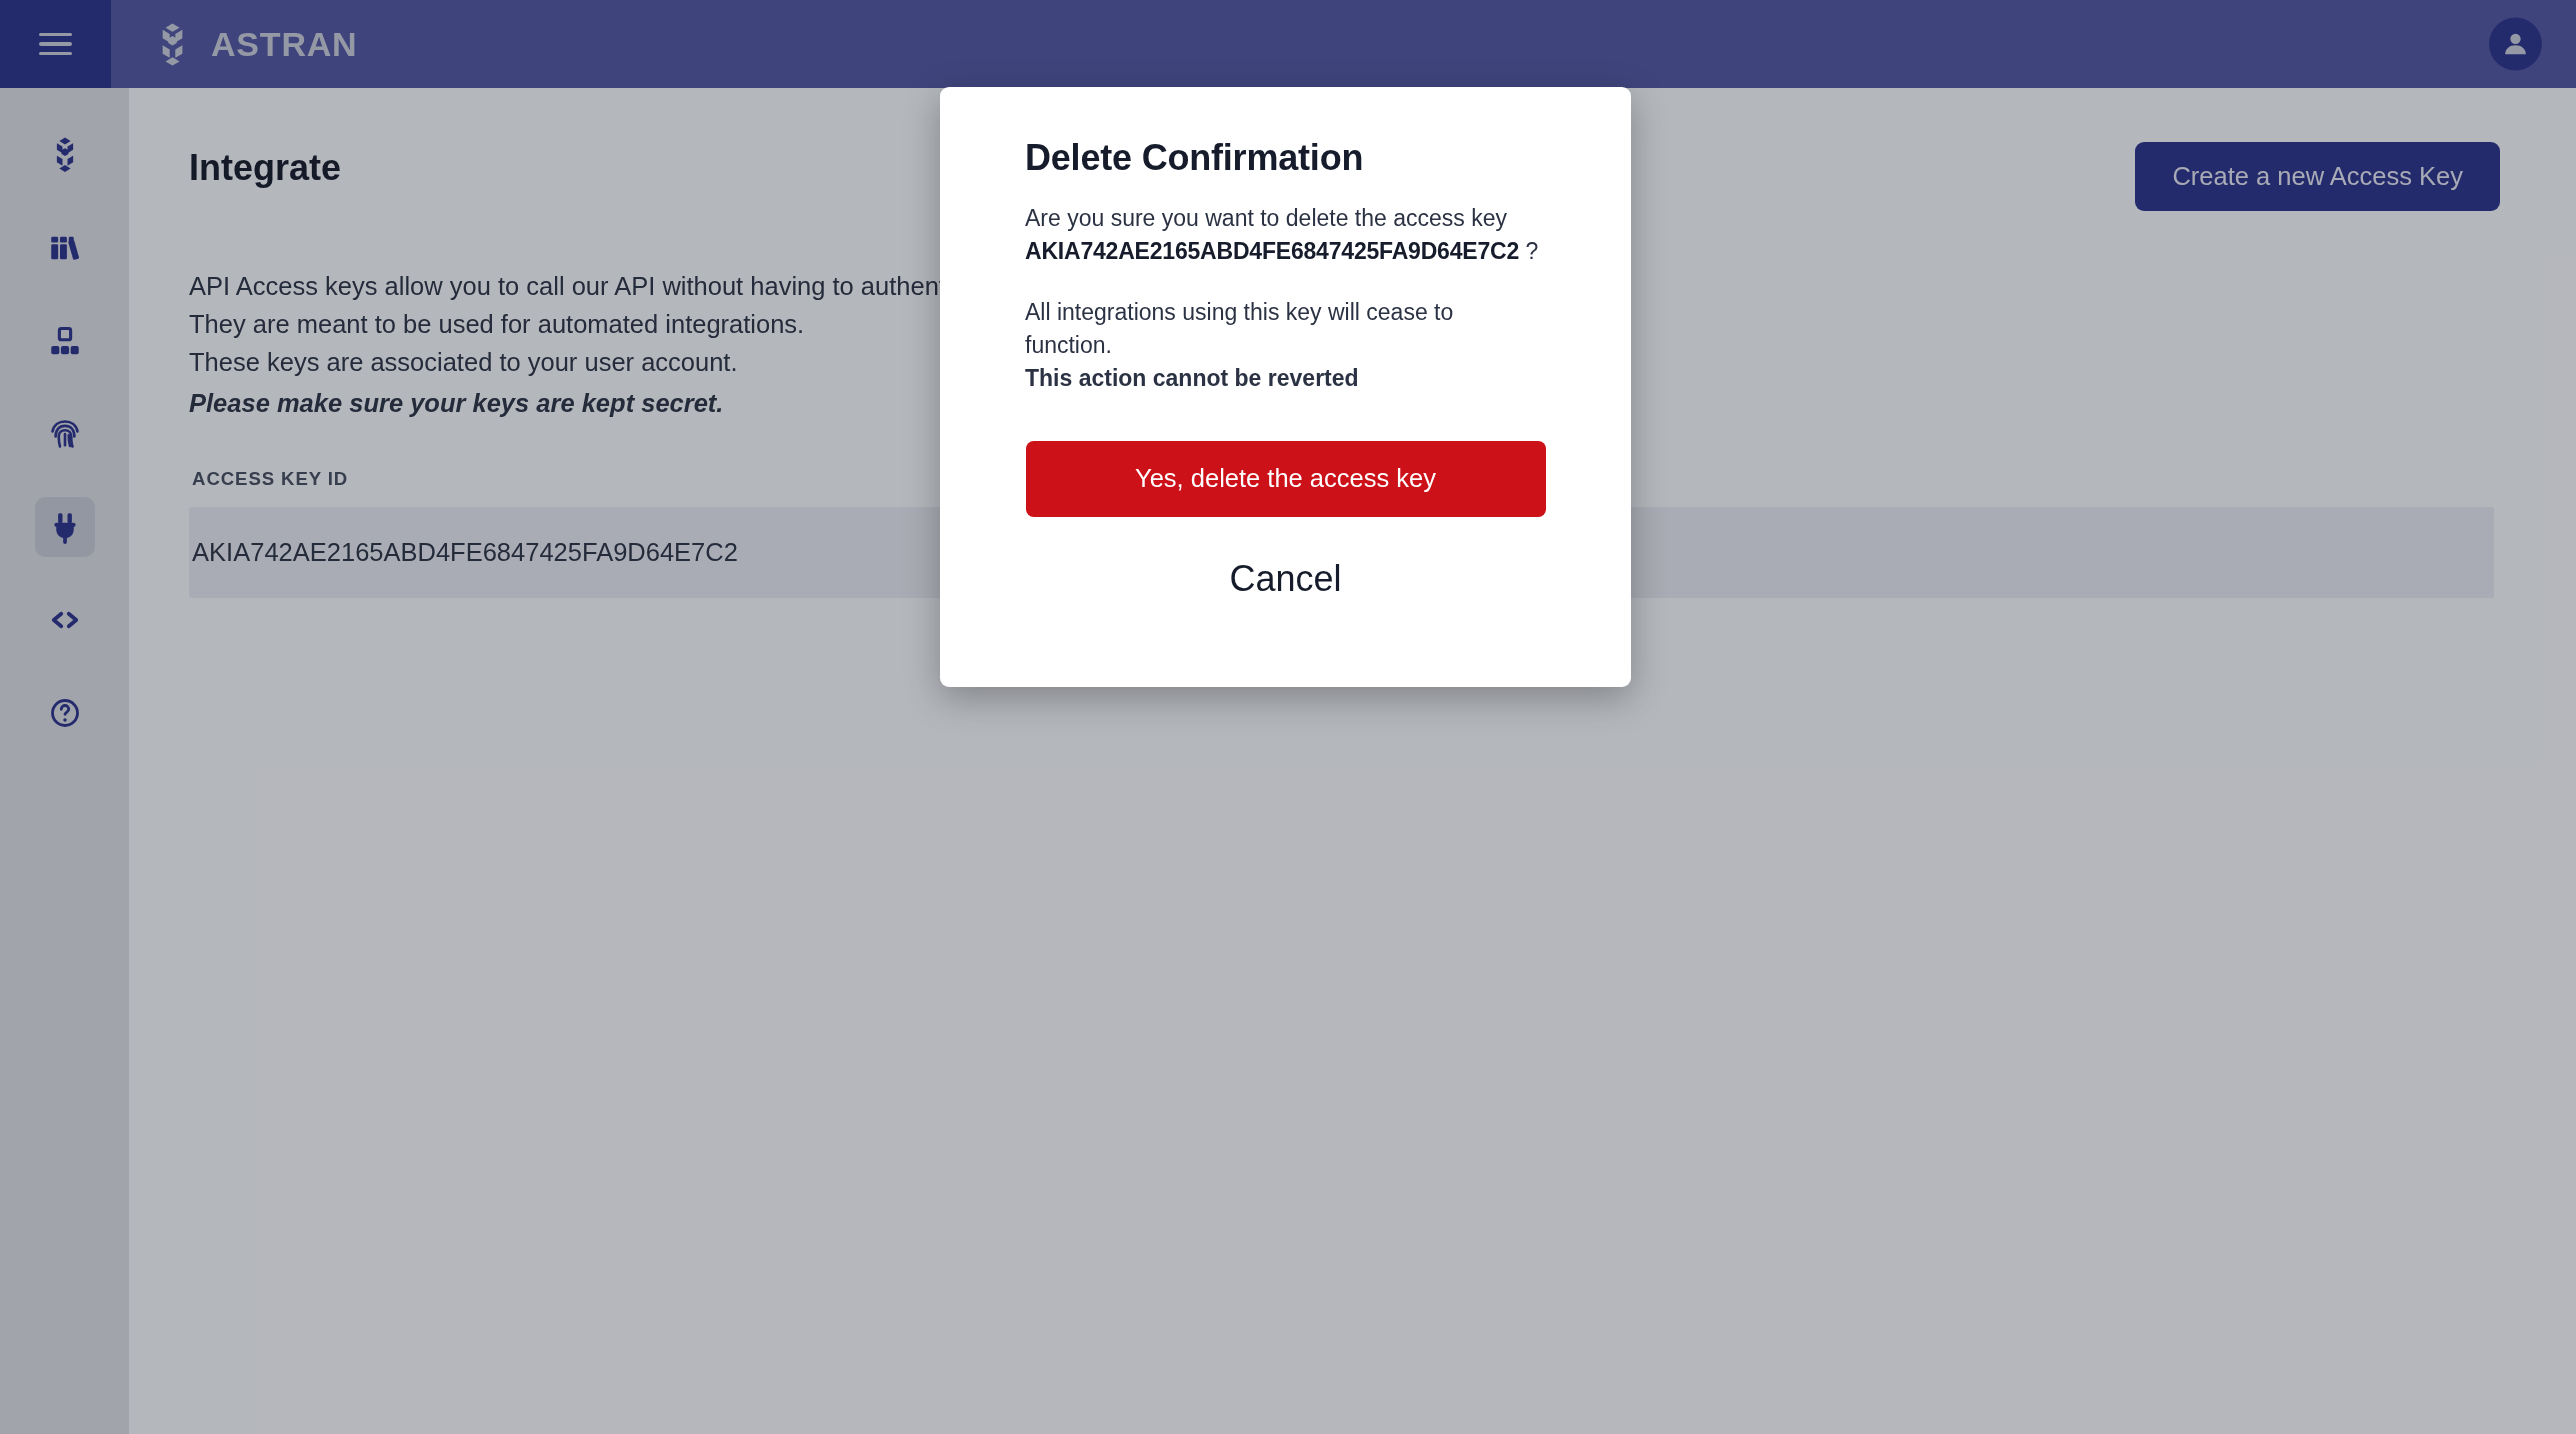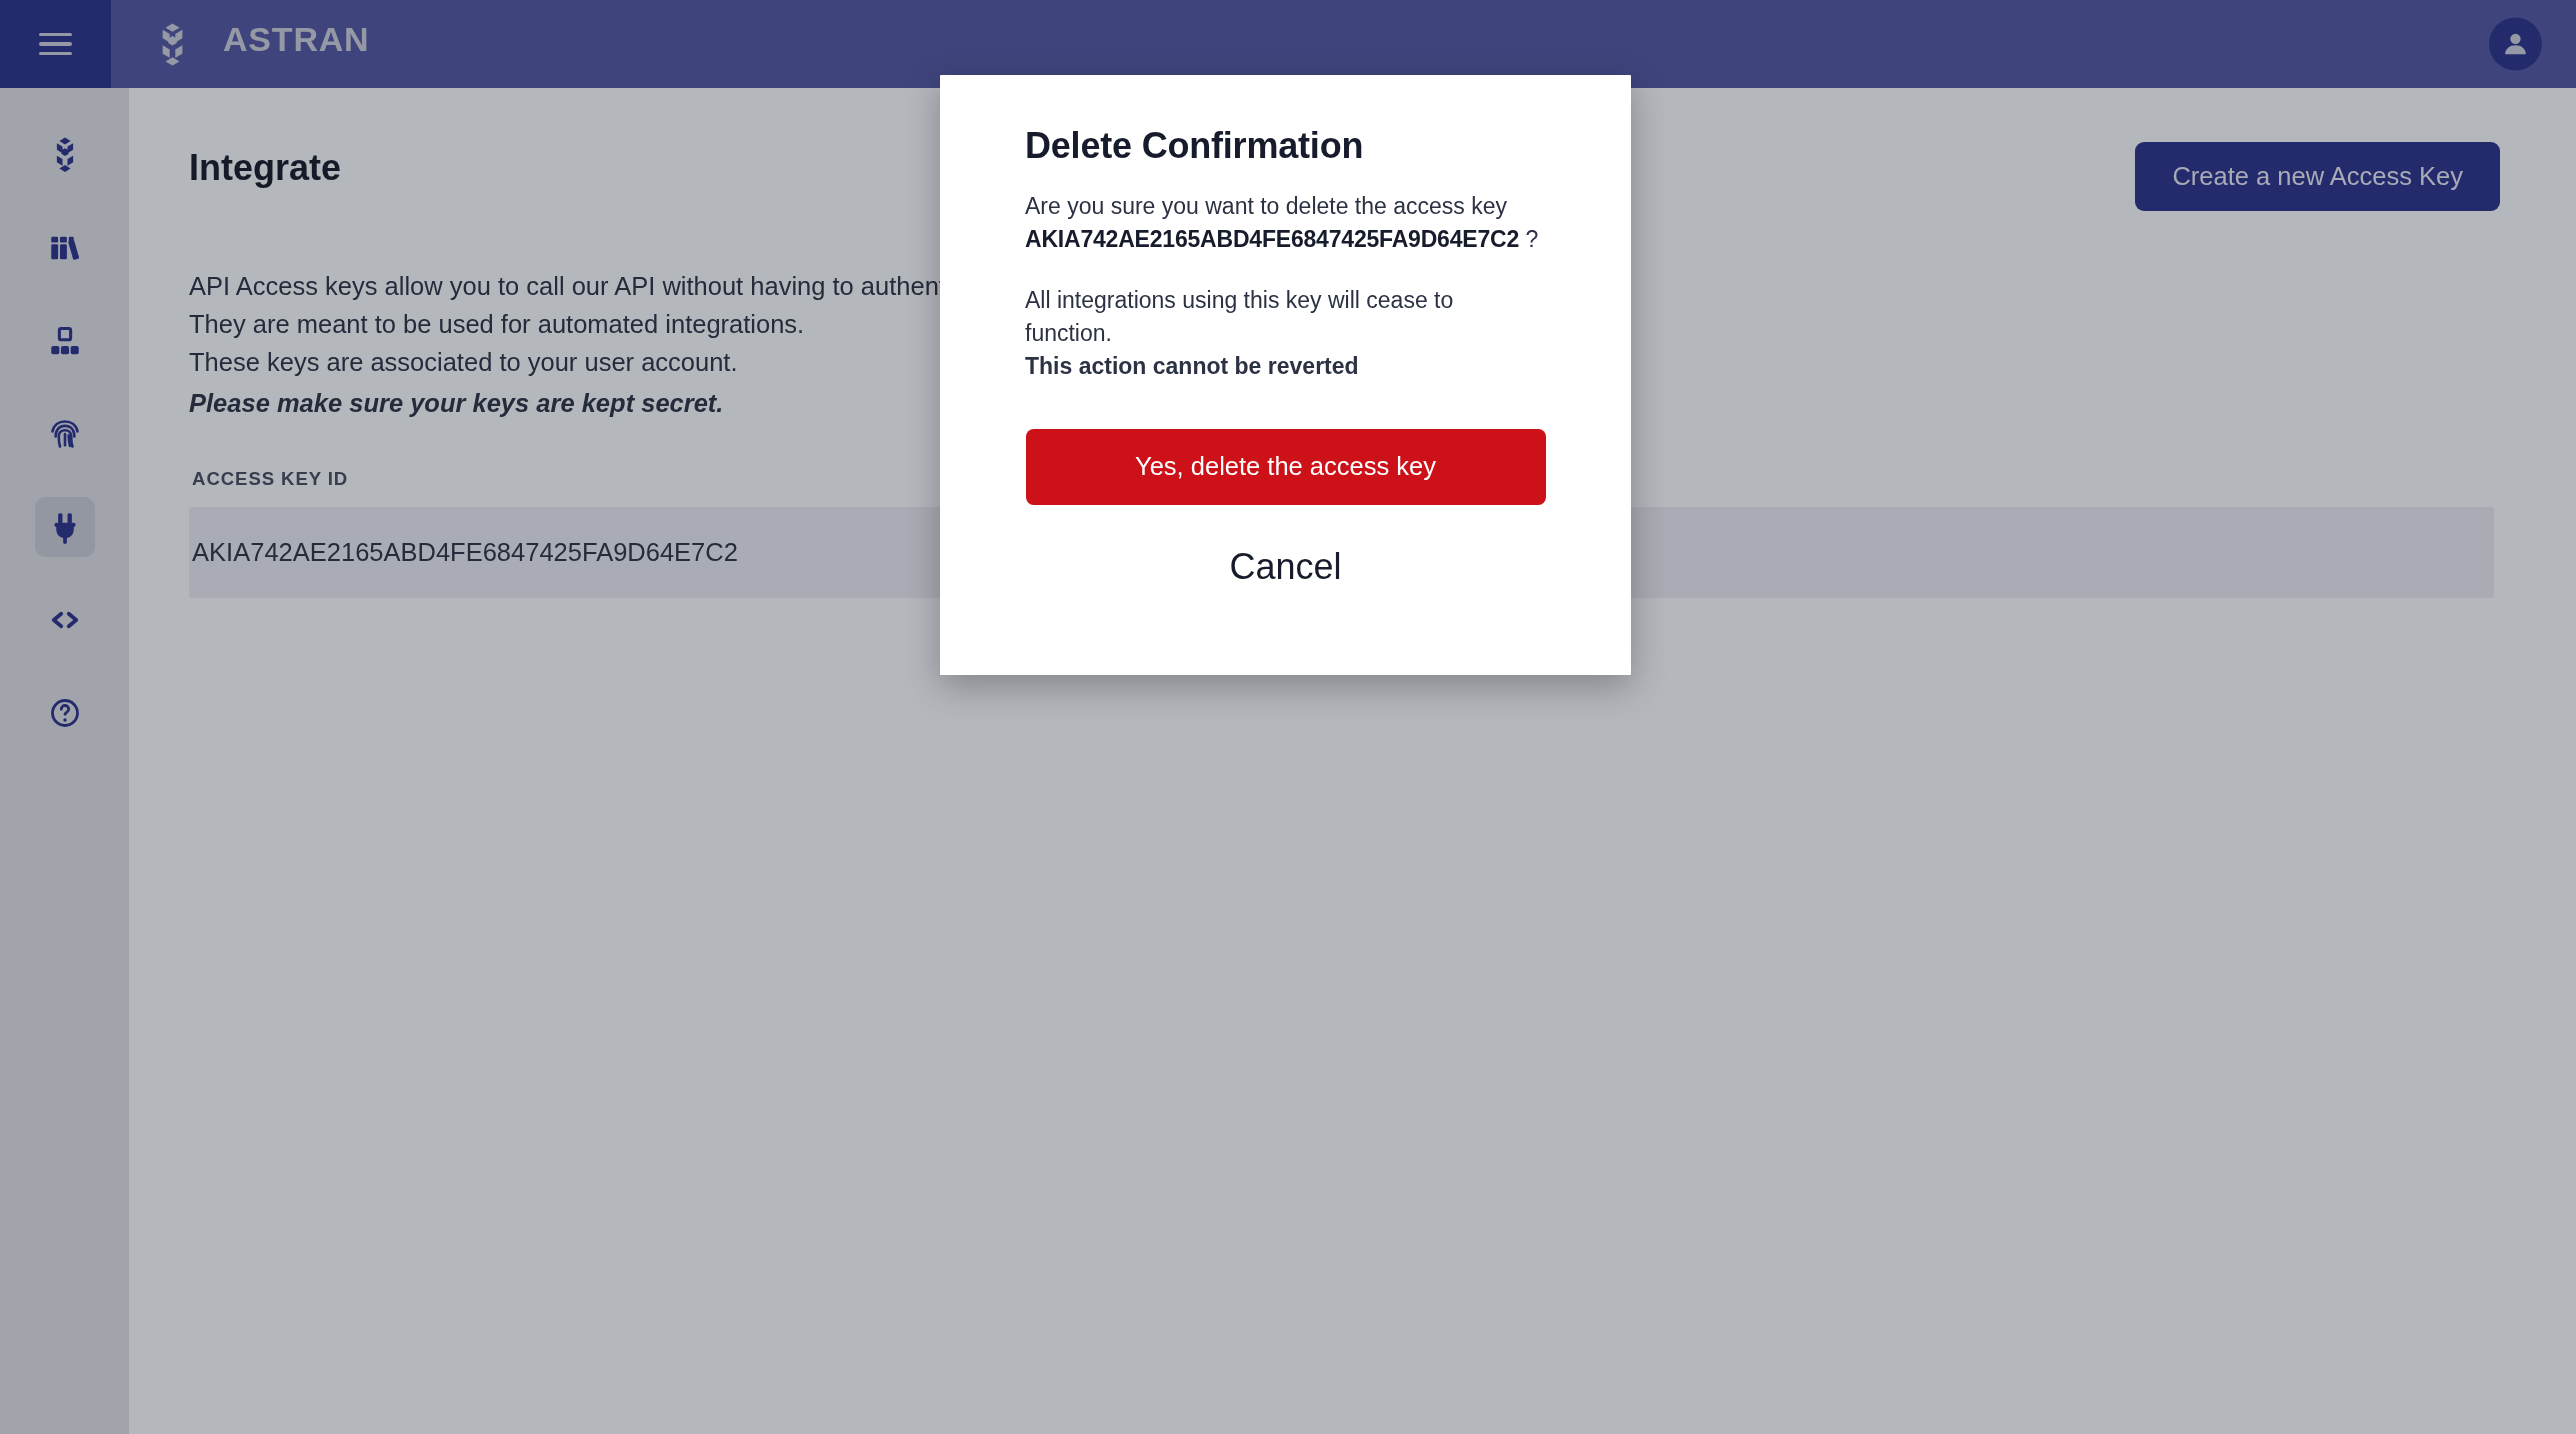--- a/index.html
+++ b/index.html
@@ -51,22 +51,22 @@
   .menu-btn .bars i {
     display: block;
     height: 3.9px;
     width: 100%;
     background: #C3C7D4;
     border-radius: 2.3px;
   }
 
   .brand {
     display: flex;
-    align-items: flex-start;
-    gap: 28px;
+    align-items: center;
+    gap: 16px;
     margin-left: 39px;
     cursor: pointer;
   }
   .brand-mark { width: 45px; height: 45px; display:block; }
   .brand-text {
     font-size: 34px;
     font-weight: bold;
     letter-spacing: 0.8px;
     color: #C3C7D4;
     line-height: 1;
@@ -196,25 +196,25 @@
     position: absolute;
     inset: 0;
     background: rgba(20, 22, 34, 0.26);
     z-index: 20;
   }
 
   
   .modal {
     position: absolute;
     left: 940px;
-    top: 75px;
+    top: 87px;
     width: 691px;
     height: 600px;
     background: #ffffff;
-    border-radius: 1px;
+    border-radius: 9px;
     box-shadow: 0 10.8px 36px rgba(0,0,0,0.28);
     z-index: 30;
     padding: 51px 85px 0 85px;
   }
   .modal-title {
     font-size: 36px;
     font-weight: bold;
     color: #161C2B;
     letter-spacing: -0.2px;
     line-height: 1.1;

